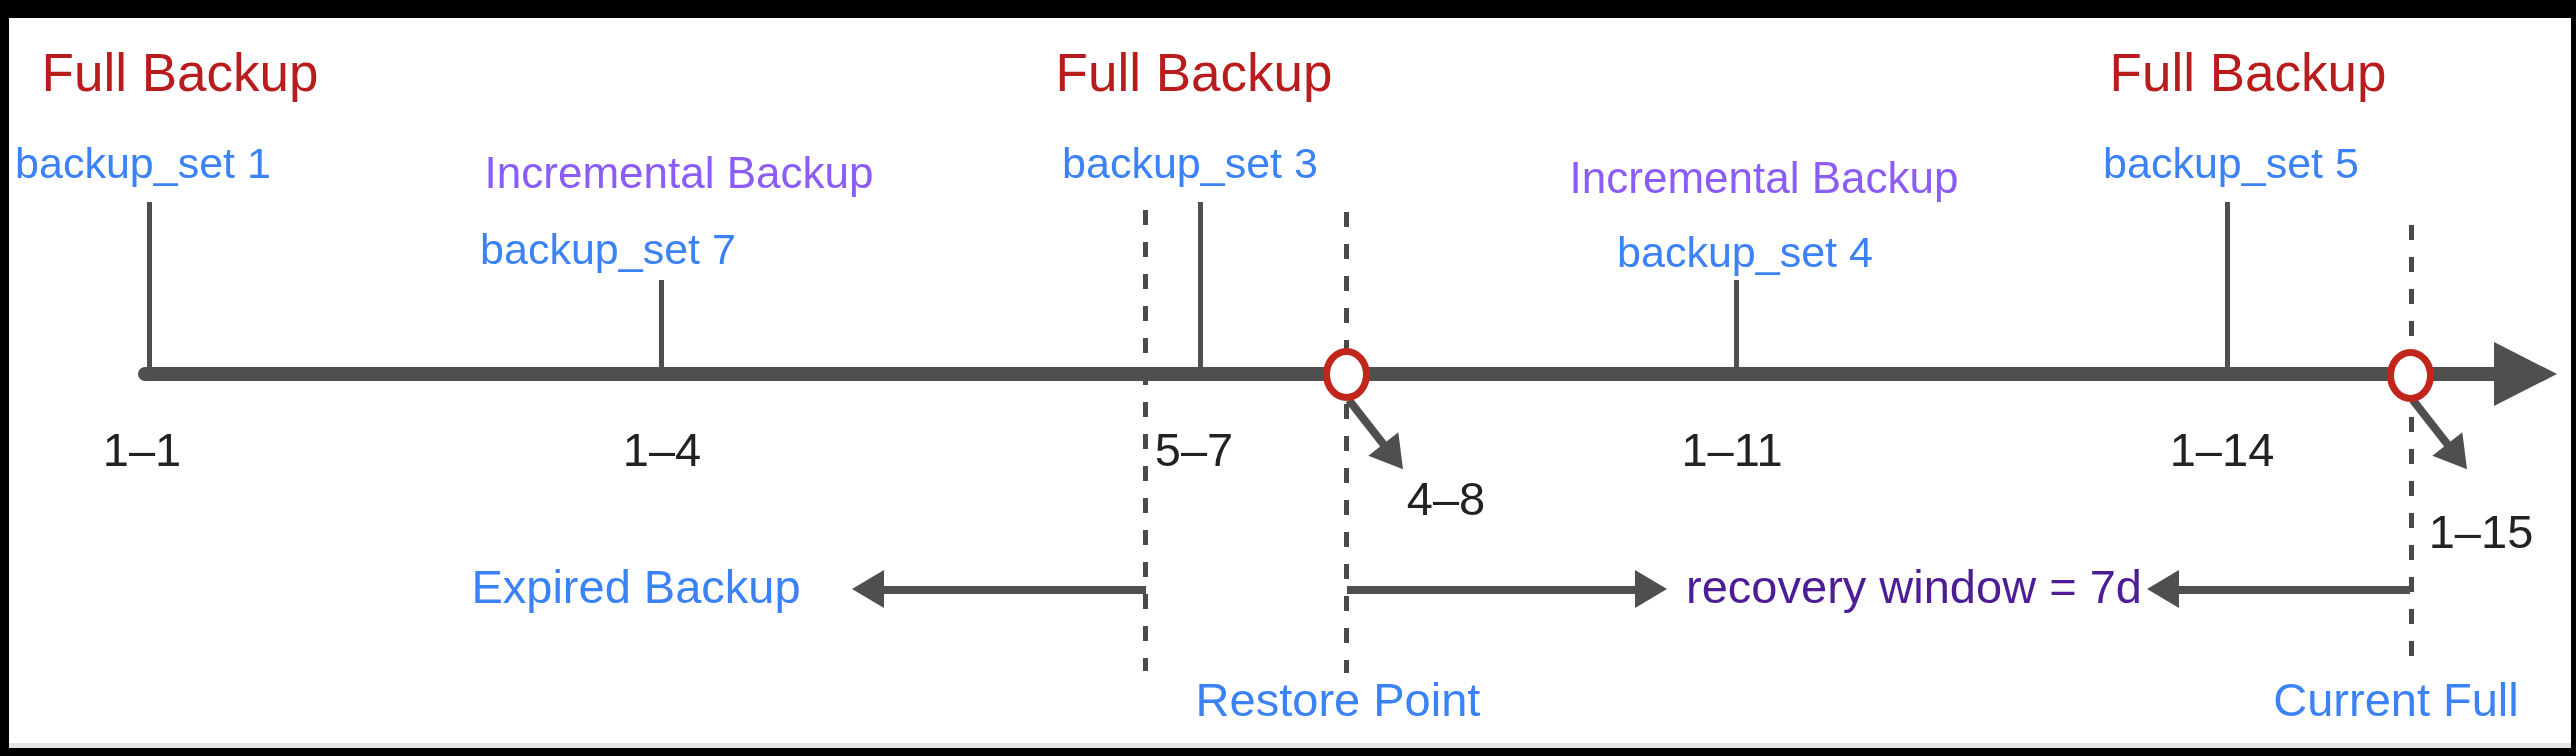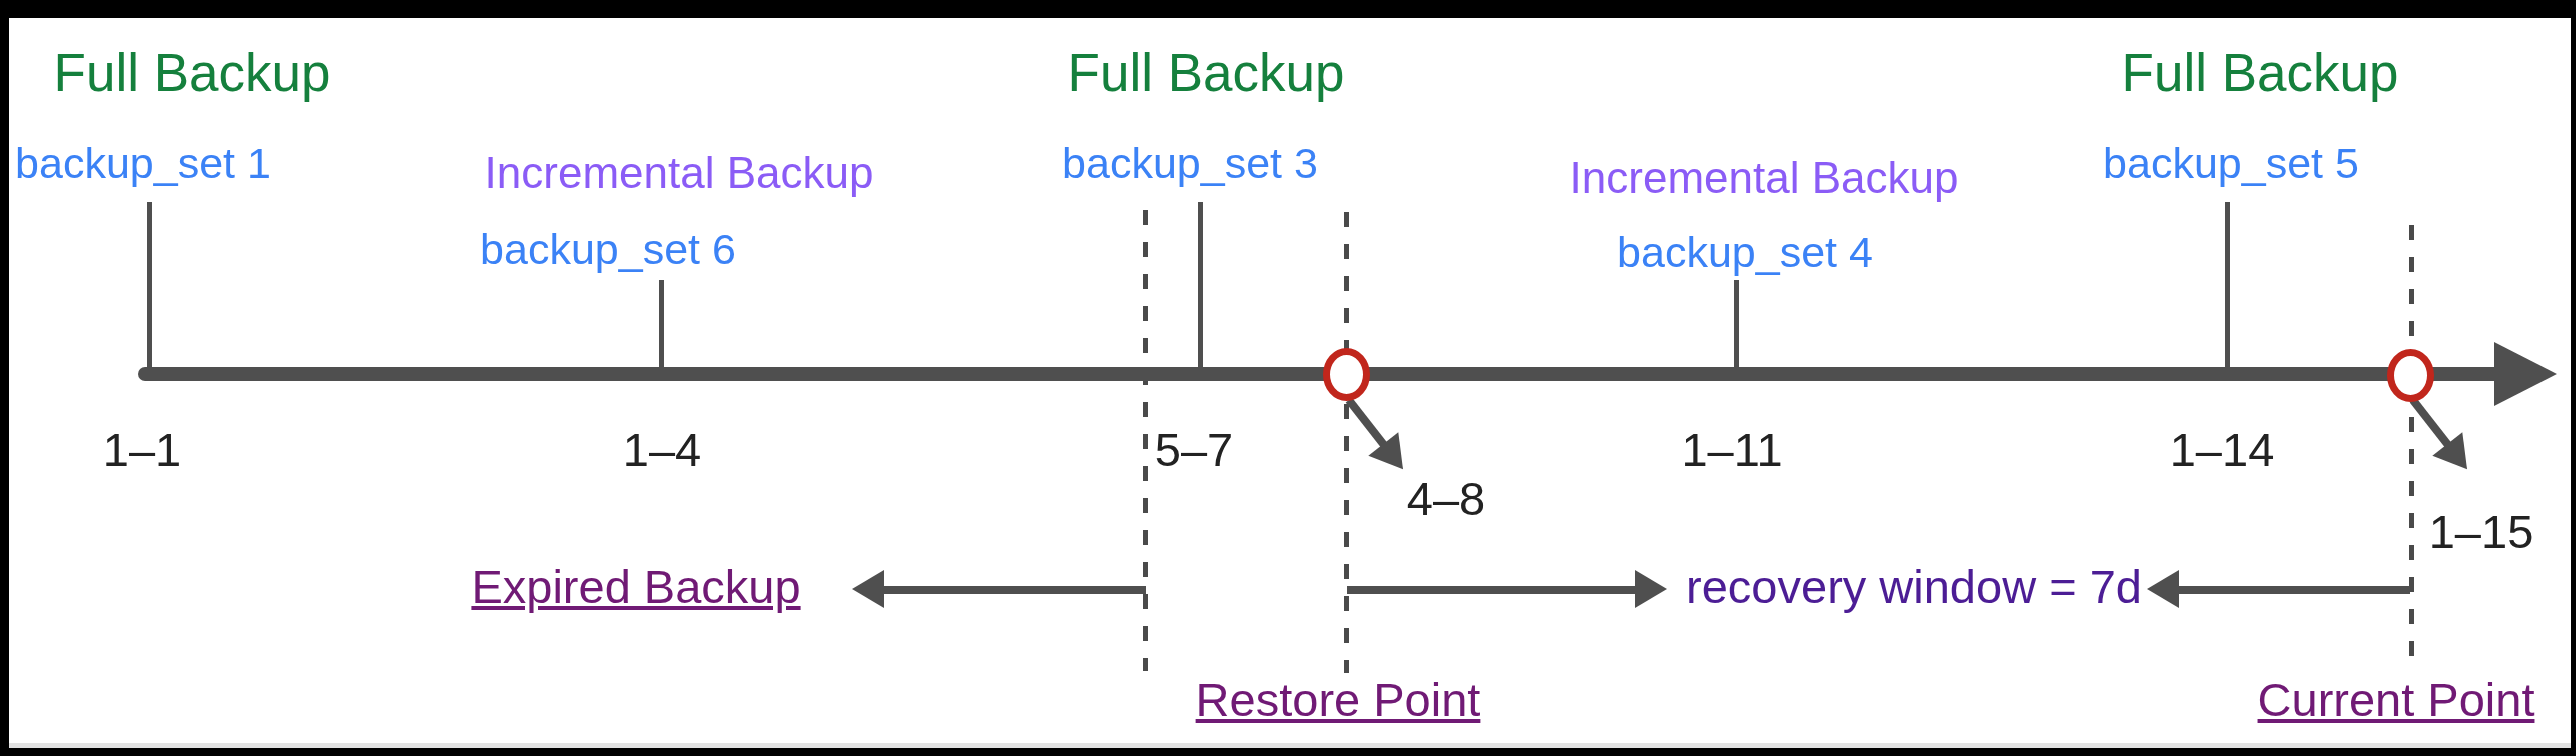--- a/index.html
+++ b/index.html
@@ -27,25 +27,25 @@
     border-top:19.3px solid transparent;border-bottom:19.3px solid transparent;border-right:32px solid #4f4f4f;}
   .head-right{position:absolute;top:570px;width:0;height:0;z-index:2;
     border-top:19.3px solid transparent;border-bottom:19.3px solid transparent;border-left:32px solid #4f4f4f;}
   
   .diag{position:absolute;width:88px;height:7.6px;transform-origin:left center;transform:rotate(52deg);z-index:4;}
   .diag .shaft{position:absolute;left:0;top:0;width:59px;height:7.6px;background:#4f4f4f;}
   .diag .head{position:absolute;left:56px;top:-15px;width:0;height:0;
     border-top:19.3px solid transparent;border-bottom:19.3px solid transparent;border-left:32px solid #4f4f4f;}
   
   .txt{position:absolute;transform:translateX(-50%);white-space:nowrap;color:#141414;z-index:4;line-height:1.15;}
-  .t-title{font-size:53px;color:#15803d;margin-left:12px;}
+  .t-title{font-size:53px;color:#b91c1c;}
   .t-subtitle{font-size:44px;color:#8b5cf6;}
   .t-set{font-size:43px;color:#3b82f6;}
   .t-date{font-size:47px;color:#222222;}
-  .t-bottom{font-size:47px;color:#701a75;text-decoration:underline;}
+  .t-bottom{font-size:47px;color:#3b82f6;}
   .t-recovery{font-size:47px;color:#4c1d95;}
 </style>
 </head>
 <body>
 
 <div class="canvas">
 
   <div class="tl-shaft"></div>
   <div class="tl-head"></div>
 
@@ -79,38 +79,38 @@
   <div class="head-left" style="left:2147px;"></div>
   <div class="h-shaft" style="left:2178px;width:232px;"></div>
 
   <div class="txt t-title" style="left:180px;top:43px;">Full Backup</div>
   <div class="txt t-title" style="left:1194px;top:43px;">Full Backup</div>
   <div class="txt t-title" style="left:2248px;top:43px;">Full Backup</div>
   <div class="txt t-subtitle" style="left:679px;top:148px;">Incremental Backup</div>
   <div class="txt t-subtitle" style="left:1764px;top:153px;">Incremental Backup</div>
 
   <div class="txt t-set" style="left:143px;top:139px;">backup_set 1</div>
-  <div class="txt t-set" style="left:608px;top:225px;">backup_set 6</div>
+  <div class="txt t-set" style="left:608px;top:225px;">backup_set 7</div>
   <div class="txt t-set" style="left:1190px;top:139px;">backup_set 3</div>
   <div class="txt t-set" style="left:1745px;top:228px;">backup_set 4</div>
   <div class="txt t-set" style="left:2231px;top:139px;">backup_set 5</div>
 
   <div class="txt t-date" style="left:142px;top:423px;">1–1</div>
   <div class="txt t-date" style="left:662px;top:423px;">1–4</div>
   <div class="txt t-date" style="left:1194px;top:423px;">5–7</div>
   <div class="txt t-date" style="left:1732px;top:423px;">1–11</div>
   <div class="txt t-date" style="left:2222px;top:423px;">1–14</div>
 
   <div class="txt t-date" style="left:1446px;top:472px;">4–8</div>
   <div class="txt t-date" style="left:2481px;top:505px;">1–15</div>
 
   <div class="txt t-bottom" style="left:636px;top:560px;">Expired Backup</div>
   <div class="txt t-recovery" style="left:1914px;top:560px;">recovery window = 7d</div>
   <div class="txt t-bottom" style="left:1338px;top:673px;text-align:right;">Restore Point</div>
-  <div class="txt t-bottom" style="left:2396px;top:673px;">Current Point</div>
+  <div class="txt t-bottom" style="left:2396px;top:673px;">Current Full</div>
 
   <div class="bottom-shadow" style="left:0;top:743px;width:2576px;height:4.7px;"></div>
   <div class="border-bar" style="left:0;top:0;width:2576px;height:17.6px;"></div>
   <div class="border-bar" style="left:0;top:0;width:8.8px;height:756px;"></div>
   <div class="border-bar" style="left:2571px;top:0;width:4.7px;height:756px;"></div>
   <div class="border-bar" style="left:0;top:748px;width:2576px;height:8.8px;"></div>
 
 </div>
 
 

